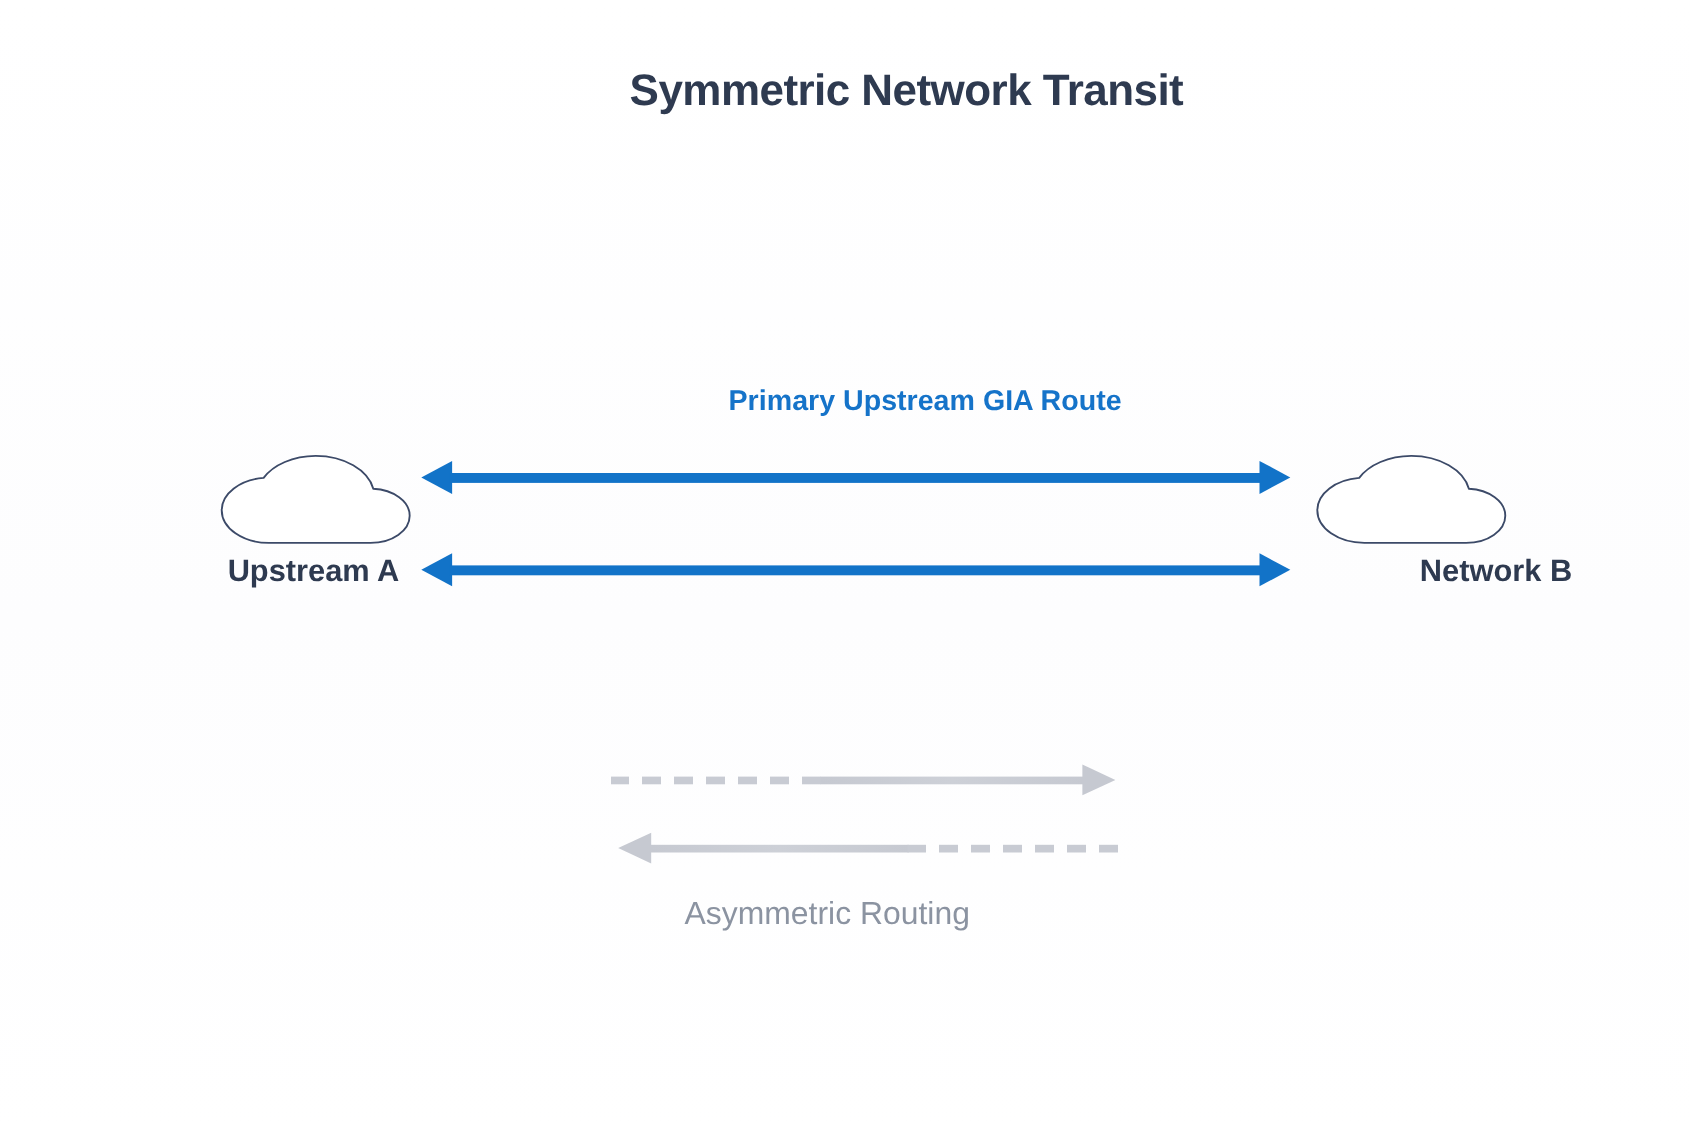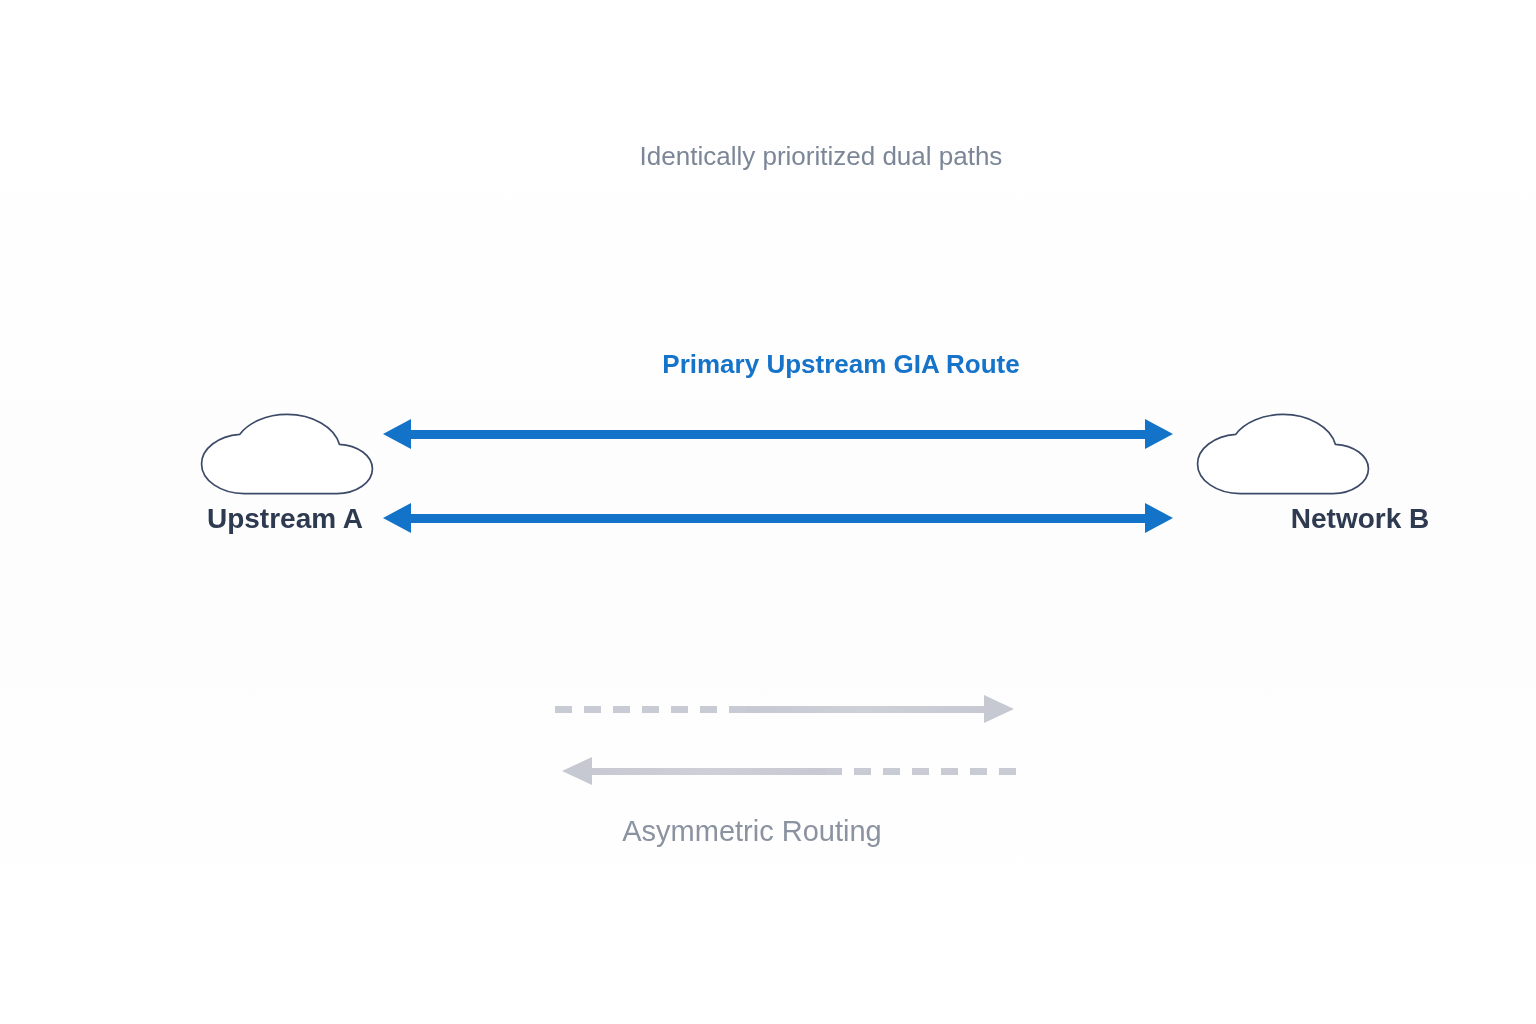--- a/index.html
+++ b/index.html
@@ -70,21 +70,21 @@
   .asym-label {
     position:absolute; top:815px; left:752px; transform:translateX(-50%);
     font-size:29px; font-weight:400; color:#8b93a1; white-space:nowrap;
   }
 </style>
 </head>
 <body>
 
 <div class="canvas">
 
-  <div class="page-subtitle">Identically prioritized dual paths</div>
+  <h1 class="page-title">Symmetric Network Transit</h1>
 
   <div class="route-label upstream">Primary Upstream GIA Route</div>
   <div class="blue-arrow top">
     <span class="tri blue-left"></span>
     <span class="bar"></span>
     <span class="tri blue-right"></span>
   </div>
 
   <div class="blue-arrow bottom">
     <span class="tri blue-left"></span>

